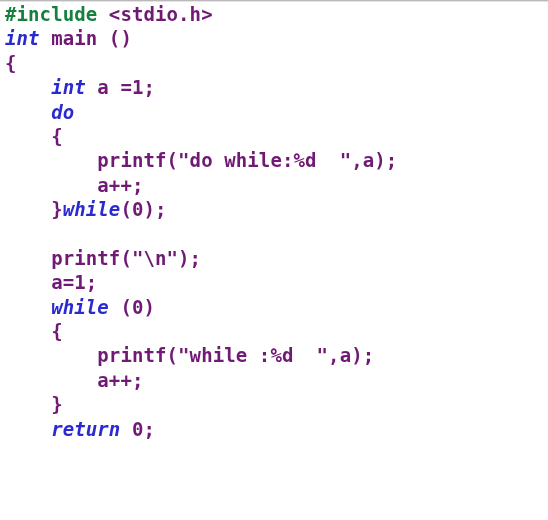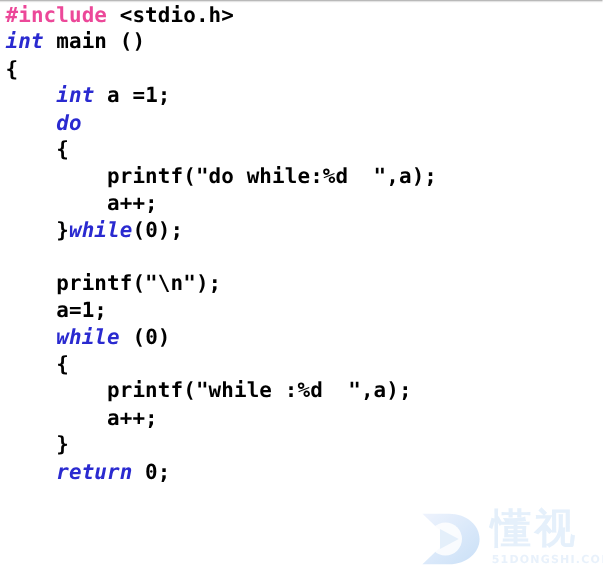--- a/index.html
+++ b/index.html
@@ -40,22 +40,22 @@
     color: #1a1a1a;
     letter-spacing: 0.1px;
     -webkit-font-smoothing: none;
   }
   .code .ln {
     display: block;
     height: 24.4px;
     padding-left: 5px;
   }
   .kw { color: #2a2ad0; font-style: italic; }
-  .pp { color: #ec4899; }
-  .pl { color: #000000; }
+  .pp { color: #15803d; }
+  .pl { color: #701a75; }
 
   
   .watermark {
     position: absolute;
     left: 378px;
     top: 462px;
     width: 170px;
     height: 58px;
     opacity: 0.55;
     pointer-events: none;
@@ -100,32 +100,14 @@
 </style>
 </head>
 <body>
 
 <div id="screen">
 
   <div class="top-rule"></div>
 
   <pre class="code" id="code-block"><span class="ln"><span class="pp">#include</span><span class="pl"> &lt;stdio.h&gt;</span></span><span class="ln"><span class="kw">int</span><span class="pl"> main ()</span></span><span class="ln"><span class="pl">{</span></span><span class="ln"><span class="kw">    int</span><span class="pl"> a =1;</span></span><span class="ln"><span class="kw">    do</span></span><span class="ln"><span class="pl">    {</span></span><span class="ln"><span class="pl">        printf("do while:%d  ",a);</span></span><span class="ln"><span class="pl">        a++;</span></span><span class="ln"><span class="pl">    }</span><span class="kw">while</span><span class="pl">(0);</span></span><span class="ln">&nbsp;</span><span class="ln"><span class="pl">    printf("\n");</span></span><span class="ln"><span class="pl">    a=1;</span></span><span class="ln"><span class="kw">    while</span><span class="pl"> (0)</span></span><span class="ln"><span class="pl">    {</span></span><span class="ln"><span class="pl">        printf("while :%d  ",a);</span></span><span class="ln"><span class="pl">        a++;</span></span><span class="ln"><span class="pl">    }</span></span><span class="ln"><span class="kw">    return</span><span class="pl"> 0;</span></span></pre>
 
-  <div class="watermark">
-    <svg class="wm-mark" viewBox="0 0 62 52" aria-hidden="true">
-      <defs>
-        <linearGradient id="wmg" x1="0" y1="0" x2="1" y2="1">
-          <stop offset="0%" stop-color="#e2eafc"></stop>
-          <stop offset="55%" stop-color="#bcd7f6"></stop>
-          <stop offset="100%" stop-color="#9ec6f2"></stop>
-        </linearGradient>
-      </defs>
-      <path d="M6 3 L30 3 C47 3 58 14 58 26 C58 38 47 49 30 49 L6 49 L30 26 Z" fill="url(#wmg)"></path>
-      <circle cx="27" cy="26" r="15" fill="#ffffff" opacity="0.85"></circle>
-      <path d="M22 17 L39 26 L22 35 Z" fill="#cfe3f7"></path>
-    </svg>
-    <div class="wm-text">
-      <div class="wm-cjk">懂视</div>
-      <div class="wm-domain">51DONGSHI.COM</div>
-    </div>
-  </div>
 
 </div>
 
 </body></html>

